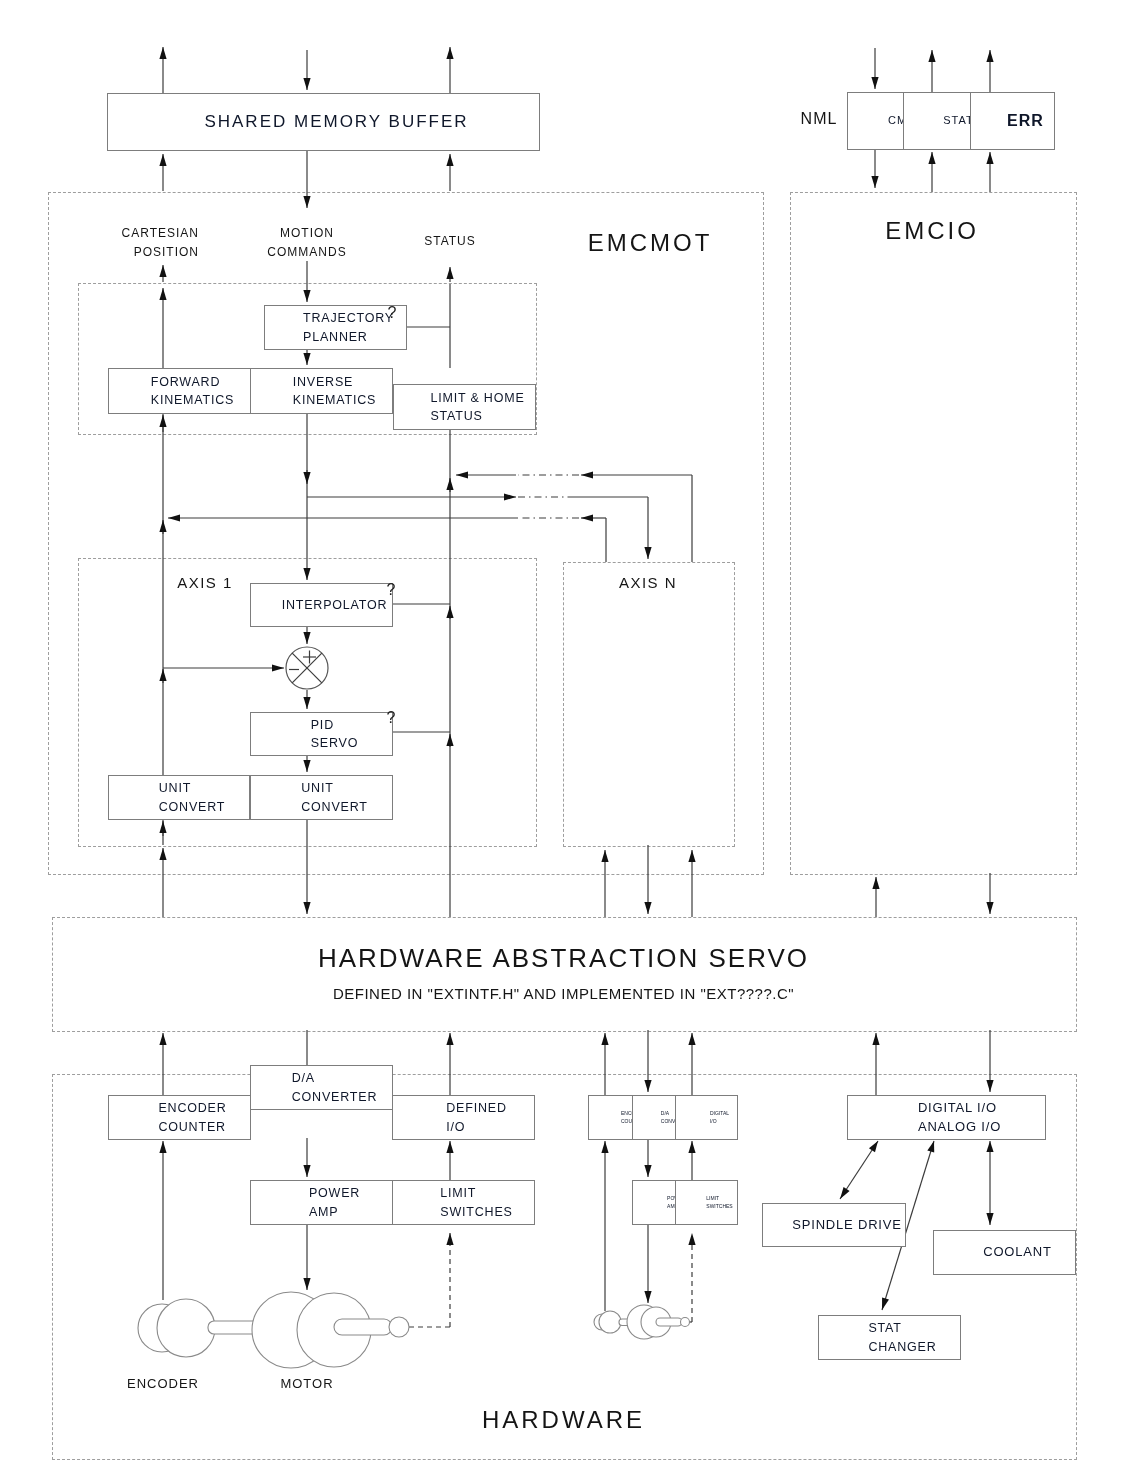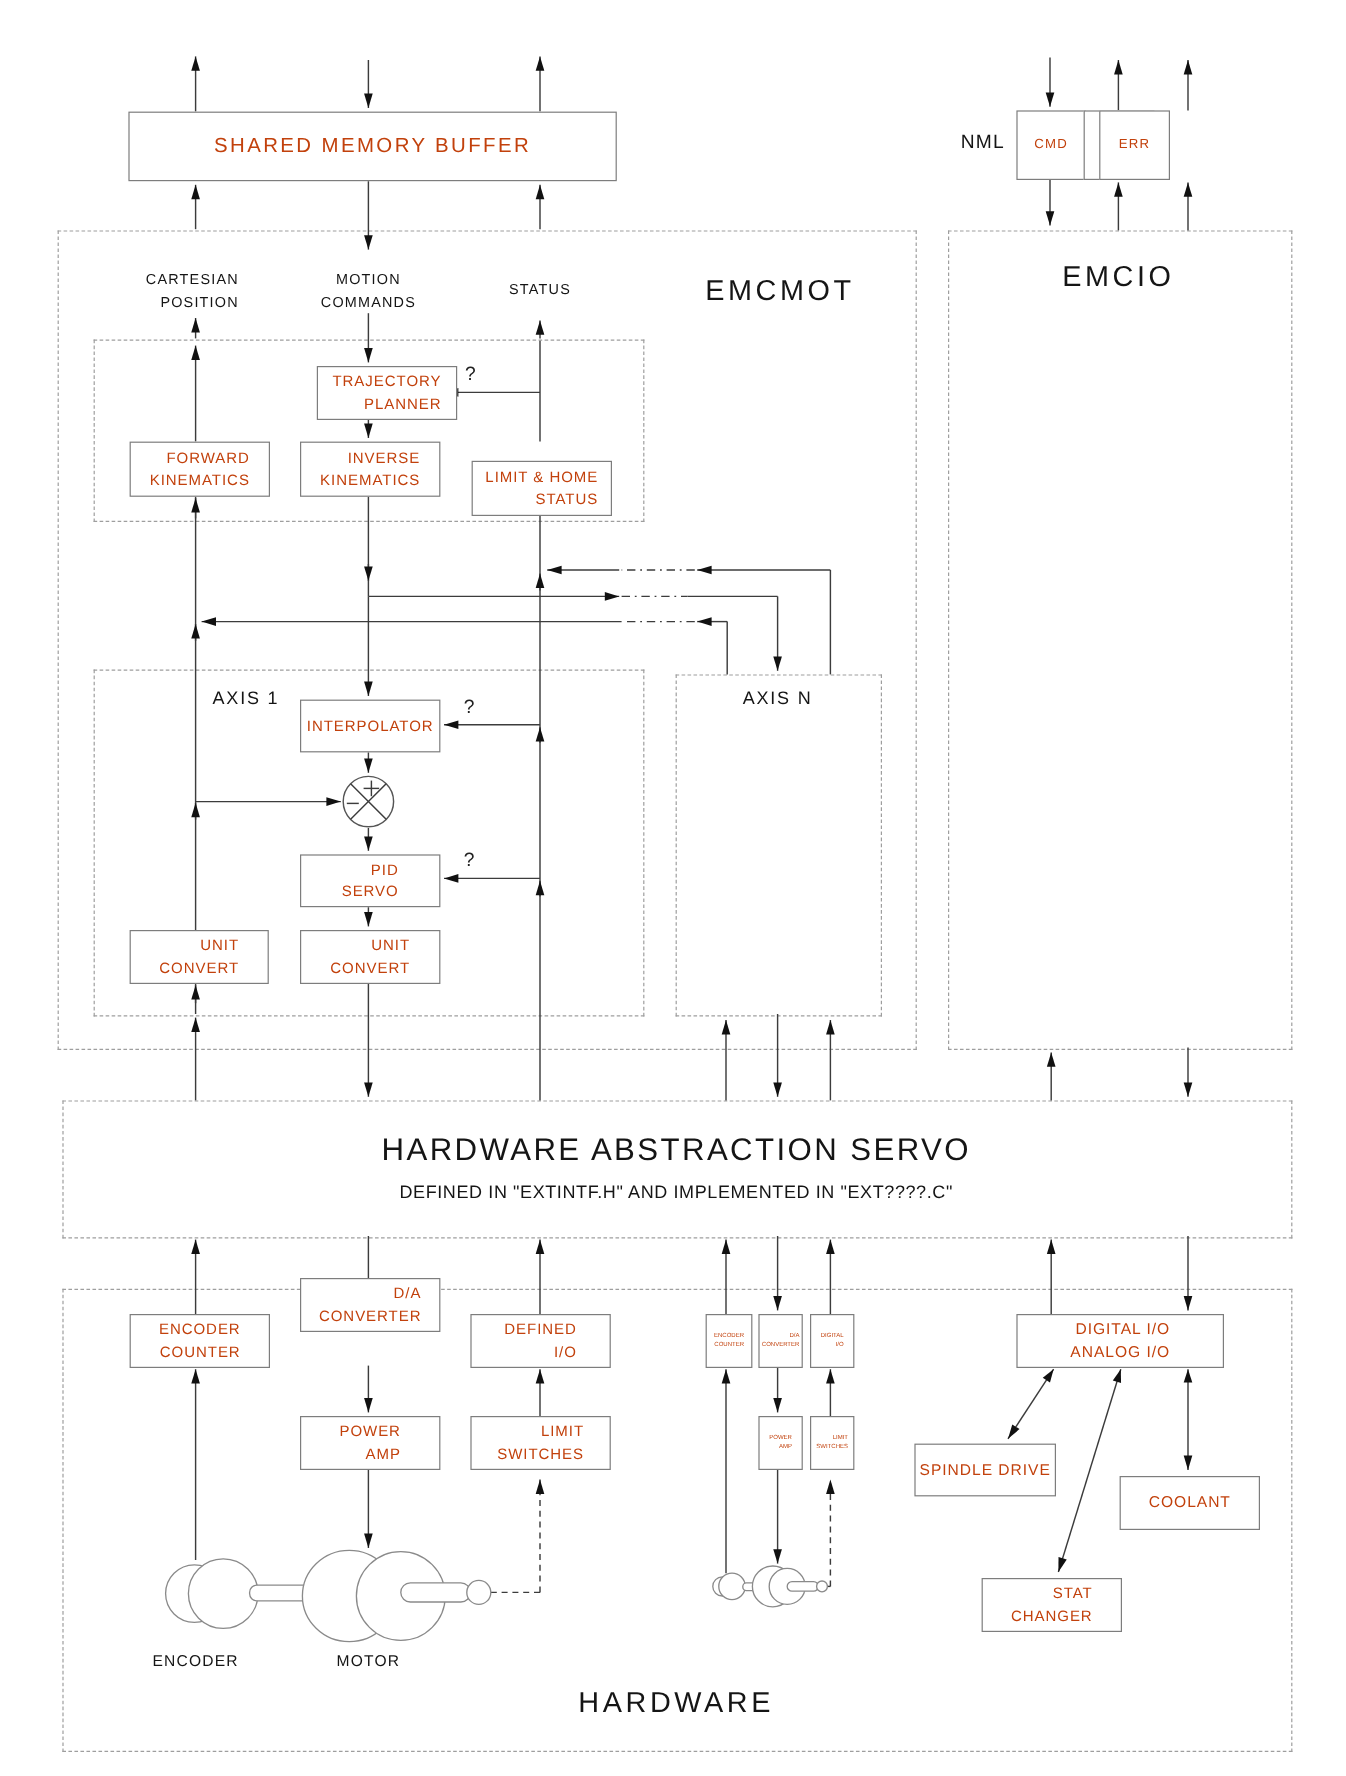--- a/index.html
+++ b/index.html
@@ -1,20 +1,20 @@
 <!DOCTYPE html>
 <html><head>
 <meta charset="utf-8">
 <style>
   html,body{margin:0;padding:0;background:#fff;}
   body{width:1122px;height:1480px;position:relative;overflow:hidden;
        font-family:"Liberation Sans",sans-serif;color:#1a1a1a;}
   .box{position:absolute;background:#fff;border:1.4px solid #7d7d7d;
-       display:flex;align-items:center;justify-content:center;text-align:right;
-       white-space:pre-line;font-size:12.5px;letter-spacing:.8px;line-height:1.45;color:#c2410c;}
+       display:flex;align-items:center;justify-content:center;text-align:left;
+       white-space:pre-line;font-size:12.5px;letter-spacing:.8px;line-height:1.45;color:#0f172a;padding-left:26px;}
   .dash{position:absolute;border:1px dashed #9e9e9e;background:transparent;}
   .lbl{position:absolute;text-align:center;white-space:pre-line;color:#151515;}
   .sec-lbl{font-size:12px;letter-spacing:1px;line-height:1.55;}
   .big-title{font-size:24px;letter-spacing:3px;}
   .axis-lbl{font-size:15px;letter-spacing:1.5px;}
   .mini{font-size:5px;letter-spacing:0;line-height:1.5;}
   .qmark{font-size:16px;color:#222;}
   svg.overlay{position:absolute;left:0;top:0;pointer-events:none;}
   .c{stroke:#3c3c3c;stroke-width:1.2;fill:none;}
   .shape{stroke:#8a8a8a;stroke-width:1.1;fill:#fff;}
@@ -177,21 +177,21 @@
     <rect class="shape" x="656" y="1318" width="26" height="8" rx="4"></rect>
     <circle class="shape" cx="685" cy="1322" r="4.5"></circle>
   </g>
 </svg>
 
 <div class="box" style="left:107px;top:93px;width:405px;height:56px;font-size:17px;letter-spacing:2px;border-width:1.6px;">SHARED MEMORY BUFFER</div>
 
 <div class="lbl" style="left:796px;top:110px;width:46px;font-size:16px;letter-spacing:1px;">NML</div>
 <div class="box" style="left:847px;top:92px;width:56px;height:56px;font-size:11px;letter-spacing:1px;">CMD</div>
 <div class="box" style="left:903px;top:92px;width:57px;height:56px;font-size:11px;letter-spacing:1px;">STAT</div>
-<div class="box" style="left:916px;top:92px;width:57px;height:56px;font-size:11px;letter-spacing:1px;">ERR</div>
+<div class="box" style="left:970px;top:92px;width:57px;height:56px;font-size:16px;letter-spacing:1px;font-weight:bold;">ERR</div>
 
 <div class="lbl big-title" style="left:580px;top:217px;width:140px;margin-top:12px;">EMCMOT</div>
 <div class="lbl big-title" style="left:862px;top:217px;width:140px;">EMCIO</div>
 
 <div class="lbl sec-lbl" style="left:99px;top:224px;width:100px;text-align:right;">CARTESIAN
 POSITION</div>
 <div class="lbl sec-lbl" style="left:257px;top:224px;width:100px;">MOTION
 COMMANDS</div>
 <div class="lbl sec-lbl" style="left:400px;top:232px;width:100px;">STATUS</div>
 

